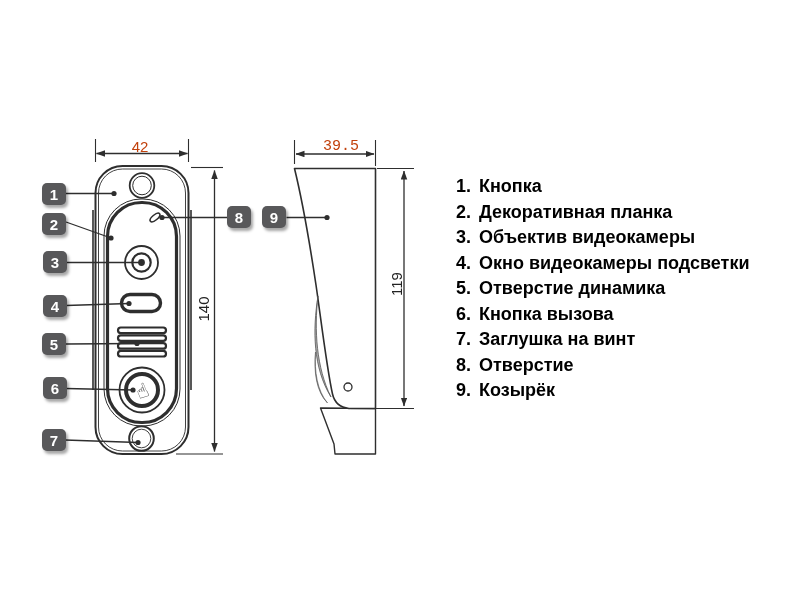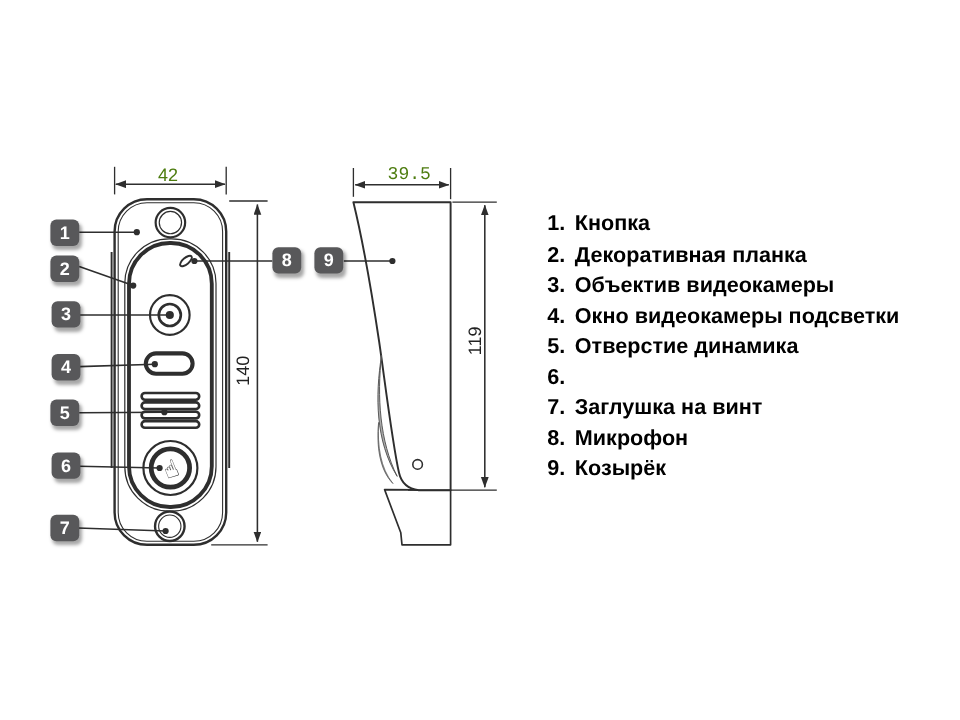--- a/index.html
+++ b/index.html
@@ -8,21 +8,21 @@
     font-family:"Liberation Sans","DejaVu Sans",sans-serif;overflow:hidden;
   }
   #stage{position:absolute;left:0;top:0;width:800px;height:600px;}
   svg{position:absolute;left:0;top:0;}
   .callout{
     position:absolute;width:24px;height:22px;background:#58585a;border-radius:5px;
     color:#ffffff;font-size:15px;font-weight:bold;display:flex;align-items:center;justify-content:center;
     box-shadow:2px 3px 3px rgba(0,0,0,0.35);line-height:1;
   }
   .dim-h{
-    position:absolute;color:#4d7c0f;font-size:15px;text-align:center;white-space:nowrap;
+    position:absolute;color:#c2410c;font-size:15px;text-align:center;white-space:nowrap;
     transform:translate(-50%,-50%);
   }
   .dim-v{
     position:absolute;color:#222;font-size:15px;white-space:nowrap;
     transform:translate(-50%,-50%) rotate(-90deg);
   }
   .legend{
     position:absolute;left:456px;top:174px;color:#000;
     font-size:18px;font-weight:bold;
   }
@@ -162,28 +162,29 @@
     <div class="legend-row">
         <span class="leg-num">4.</span>
         <span>Окно видеокамеры подсветки</span>
       </div>
     <div class="legend-row">
         <span class="leg-num">5.</span>
         <span>Отверстие динамика</span>
       </div>
     <div class="legend-row">
         <span class="leg-num">6.</span>
+        <span>Кнопка вызова</span>
       </div>
     <div class="legend-row">
         <span class="leg-num">7.</span>
         <span>Заглушка на винт</span>
       </div>
     <div class="legend-row">
         <span class="leg-num">8.</span>
-        <span>Микрофон</span>
+        <span>Отверстие</span>
       </div>
     <div class="legend-row">
         <span class="leg-num">9.</span>
         <span>Козырёк</span>
       </div>
   </div>
 
 </div>
 
 </body></html>

